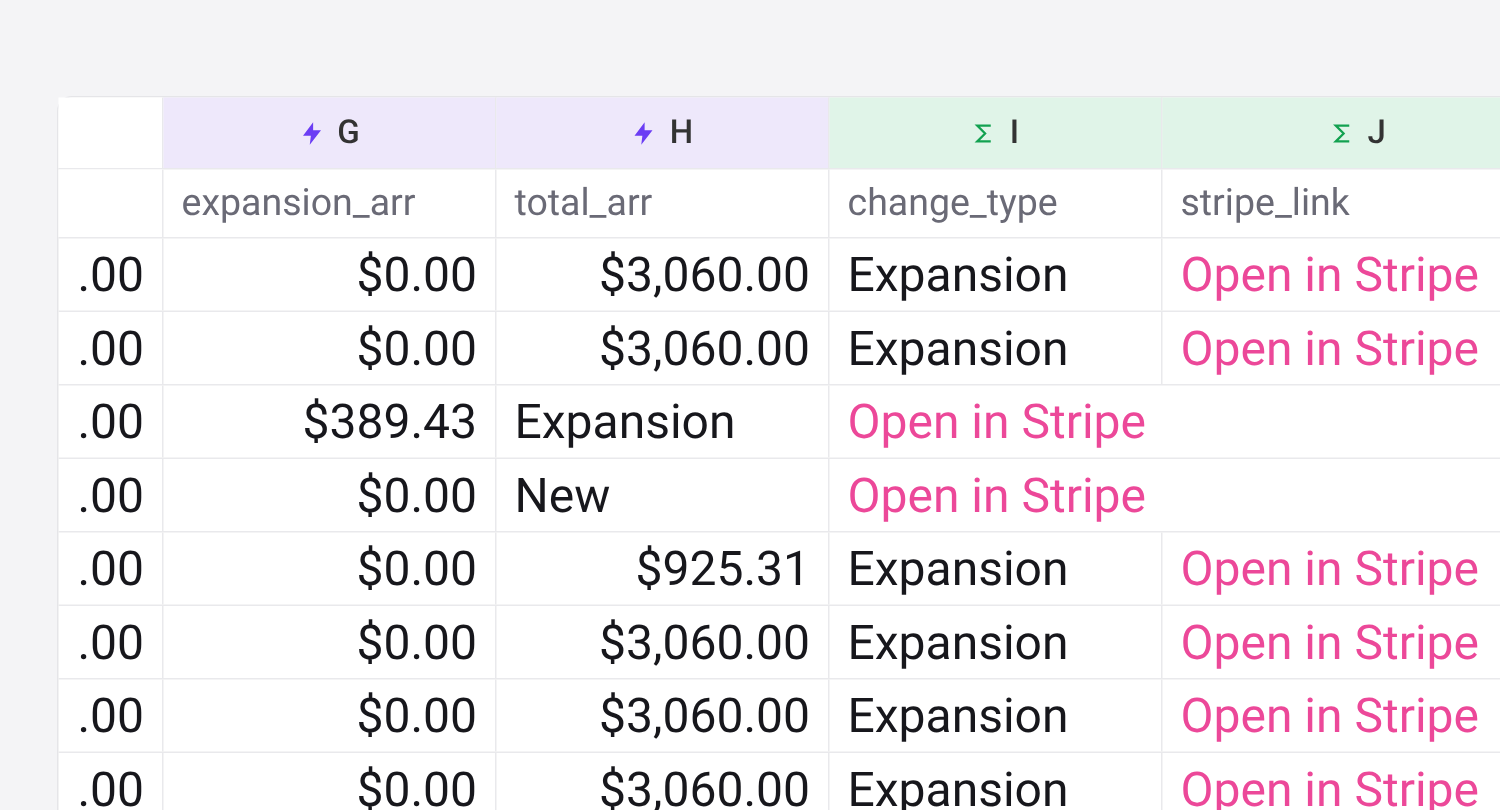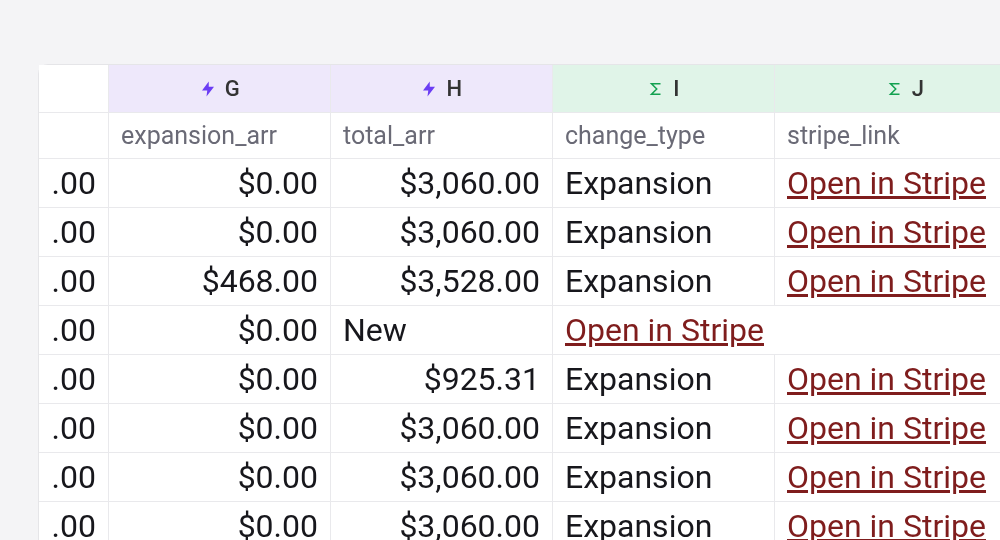--- a/index.html
+++ b/index.html
@@ -50,21 +50,21 @@
 
   .headers .cell { color: #6a6a76; font-size: 25px; font-weight: 400; }
   .headers .c-stub { background:#fff; }
   .headers .c-g, .headers .c-h, .headers .c-i, .headers .c-j { justify-content: flex-start; }
 
   .data .cell { color: #17171c; font-size: 32px; font-weight: 400; }
   .data .c-stub { color:#17171c; justify-content: flex-end; }
   .data .c-g, .data .c-h { justify-content: flex-end; }
   .data .c-i { justify-content: flex-start; }
   .data .c-j { justify-content: flex-start; }
-  .link { color: #7f1d1d; text-decoration: underline; cursor: pointer; }
+  .link { color: #ec4899; cursor: pointer; }
 
   .bolt { fill: #6b3df4; }
 </style>
 </head>
 <body>
 
 <div class="sheet">
 
   <div class="row col-letters">
     <div class="cell c-stub"></div>
@@ -115,22 +115,21 @@
     <div class="cell c-stub">.00</div>
     <div class="cell c-g">$0.00</div>
     <div class="cell c-h">$3,060.00</div>
     <div class="cell c-i">Expansion</div>
     <div class="cell c-j">
         <span class="link">Open in Stripe</span>
       </div>
   </div>
   <div class="row data">
     <div class="cell c-stub">.00</div>
-    <div class="cell c-g">$468.00</div>
-    <div class="cell c-h">$3,528.00</div>
+    <div class="cell c-g">$389.43</div>
     <div class="cell c-i">Expansion</div>
     <div class="cell c-j">
         <span class="link">Open in Stripe</span>
       </div>
   </div>
   <div class="row data">
     <div class="cell c-stub">.00</div>
     <div class="cell c-g">$0.00</div>
     <div class="cell c-i">New</div>
     <div class="cell c-j">

